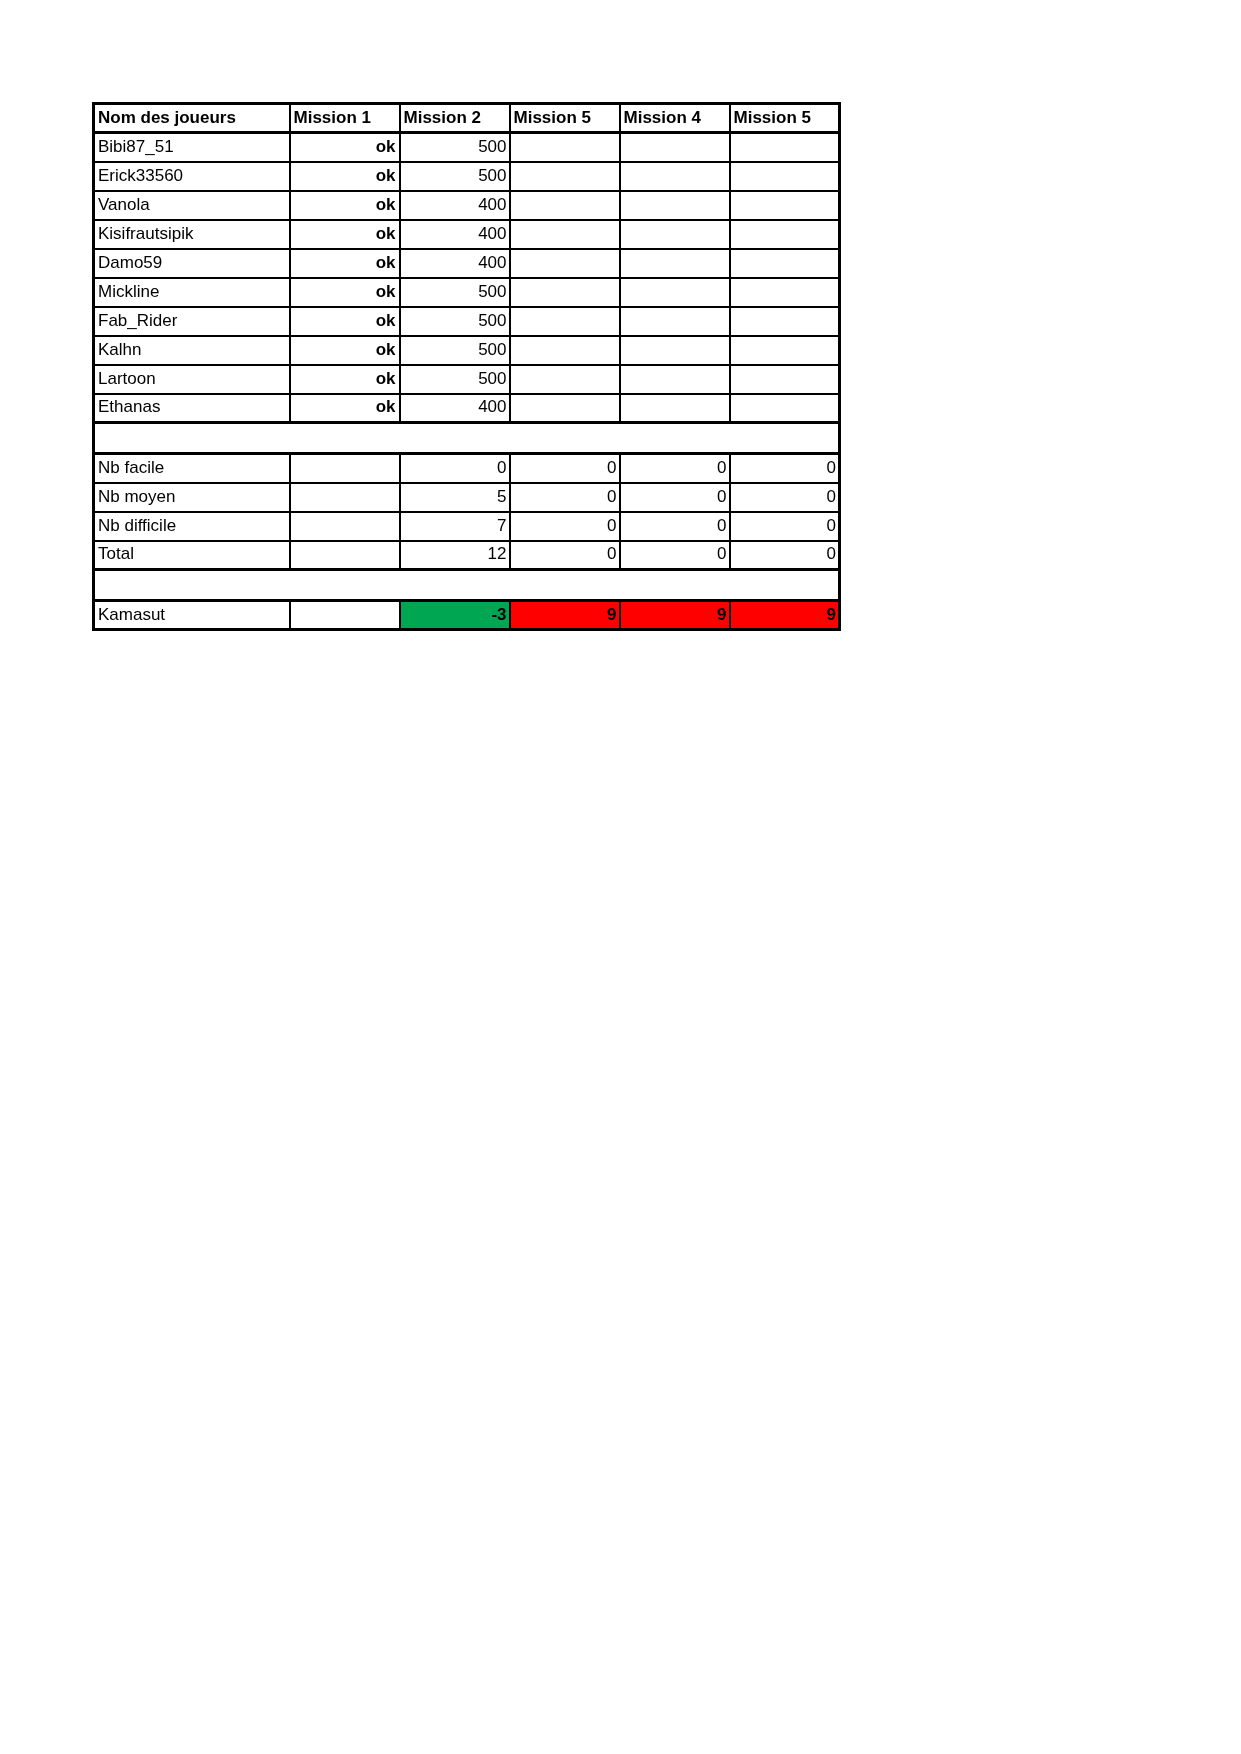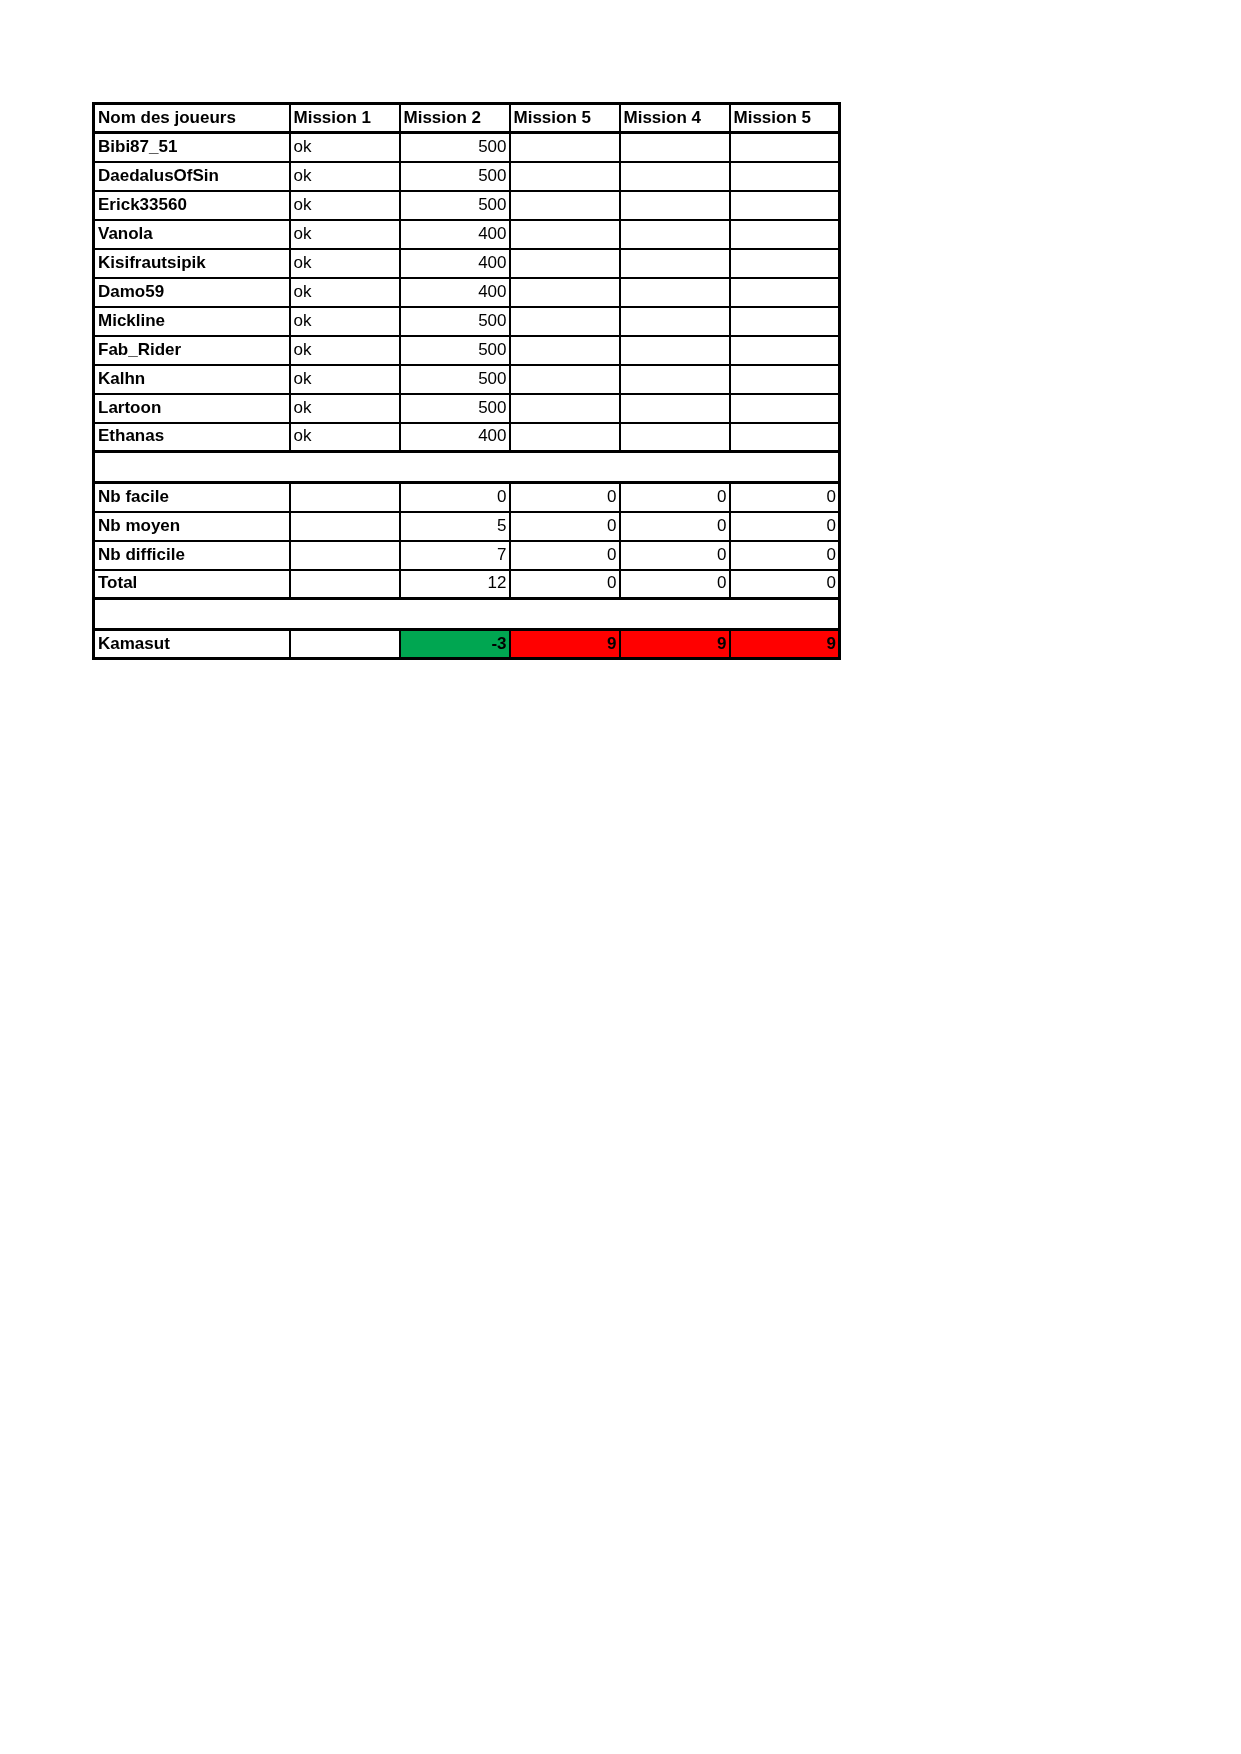--- a/index.html
+++ b/index.html
@@ -29,22 +29,22 @@
     vertical-align: middle;
     white-space: nowrap;
     overflow: hidden;
     color: #000;
   }
   .score-table th {
     font-weight: 700;
     text-align: left;
     border-bottom: 3px solid #000;
   }
-  td.label  { font-weight: 700; text-align: left; }
-  td.status { font-weight: 400; text-align: left; margin-left: 36px; }
+  td.label  { font-weight: 400; text-align: left; }
+  td.status { font-weight: 700; text-align: right; margin-left: 36px; }
   td.num    { font-weight: 400; text-align: right; padding-right: 2px; }
   td.num.bold { font-weight: 700; }
   tr.spacer td {
     border-top: 3px solid #000;
     border-bottom: 3px solid #000;
     height: 31px;
   }
 </style>
 </head>
 <body>
@@ -72,28 +72,20 @@
     <tbody>
       <tr>
         <td class="label">Bibi87_51</td>
         <td class="status">ok</td>
         <td class="num">500</td>
         <td class="num"></td>
         <td class="num"></td>
         <td class="num"></td>
       </tr>
       <tr>
-        <td class="label">DaedalusOfSin</td>
-        <td class="status">ok</td>
-        <td class="num">500</td>
-        <td class="num"></td>
-        <td class="num"></td>
-        <td class="num"></td>
-      </tr>
-      <tr>
         <td class="label">Erick33560</td>
         <td class="status">ok</td>
         <td class="num">500</td>
         <td class="num"></td>
         <td class="num"></td>
         <td class="num"></td>
       </tr>
       <tr>
         <td class="label">Vanola</td>
         <td class="status">ok</td>

